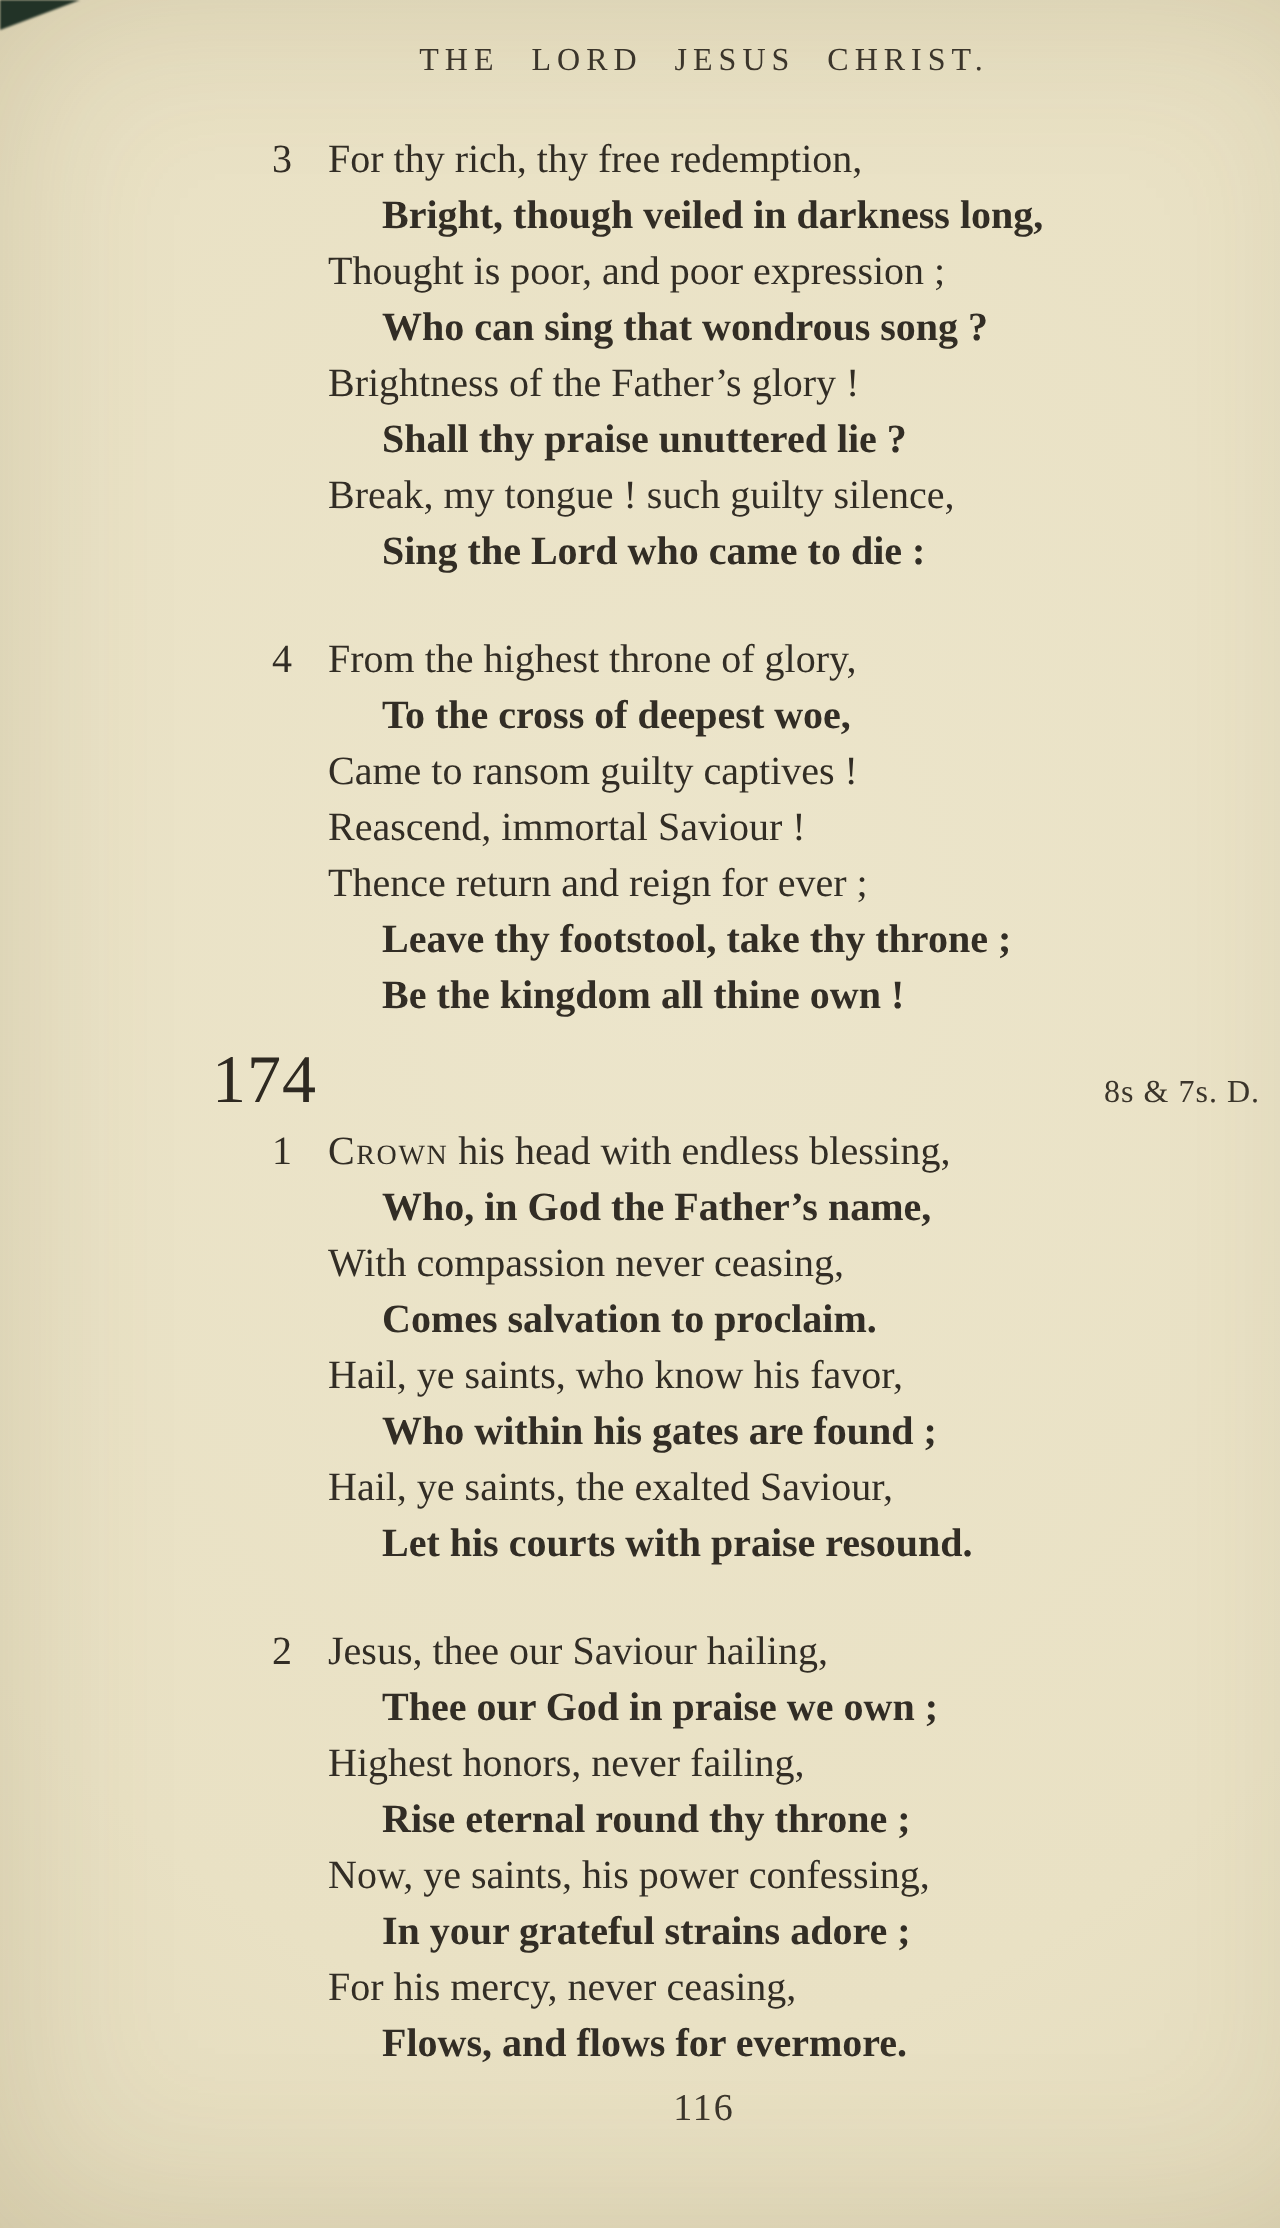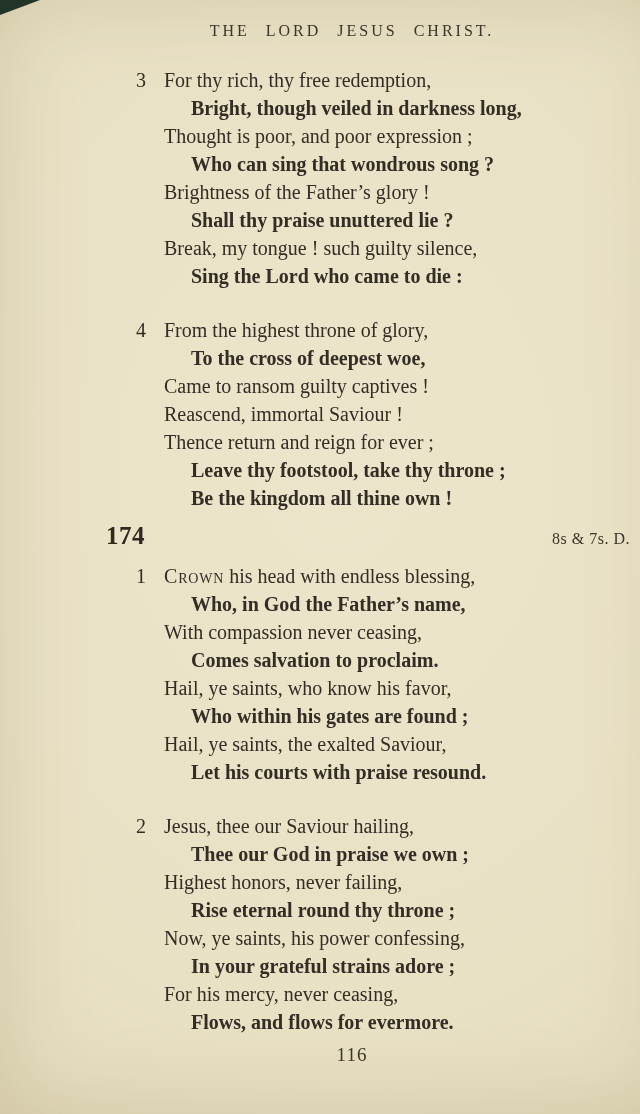--- a/index.html
+++ b/index.html
@@ -60,22 +60,22 @@
   }
   .sc { font-variant: small-caps; letter-spacing: 0.8px; }
   .hymn-heading {
     display: flex;
     justify-content: space-between;
     align-items: baseline;
     margin: 10px 42px 8px 74px;
     height: 32px;
   }
   .hymn-number {
-    font-size: 25px;
-    font-weight: bold;
+    font-size: 34px;
+    font-weight: normal;
     color: #2e2921;
     letter-spacing: 0.5px;
   }
   .hymn-meter {
     font-size: 16px;
     color: #3b352b;
     letter-spacing: 0.5px;
   }
   .folio {
     margin-top: 8px;

